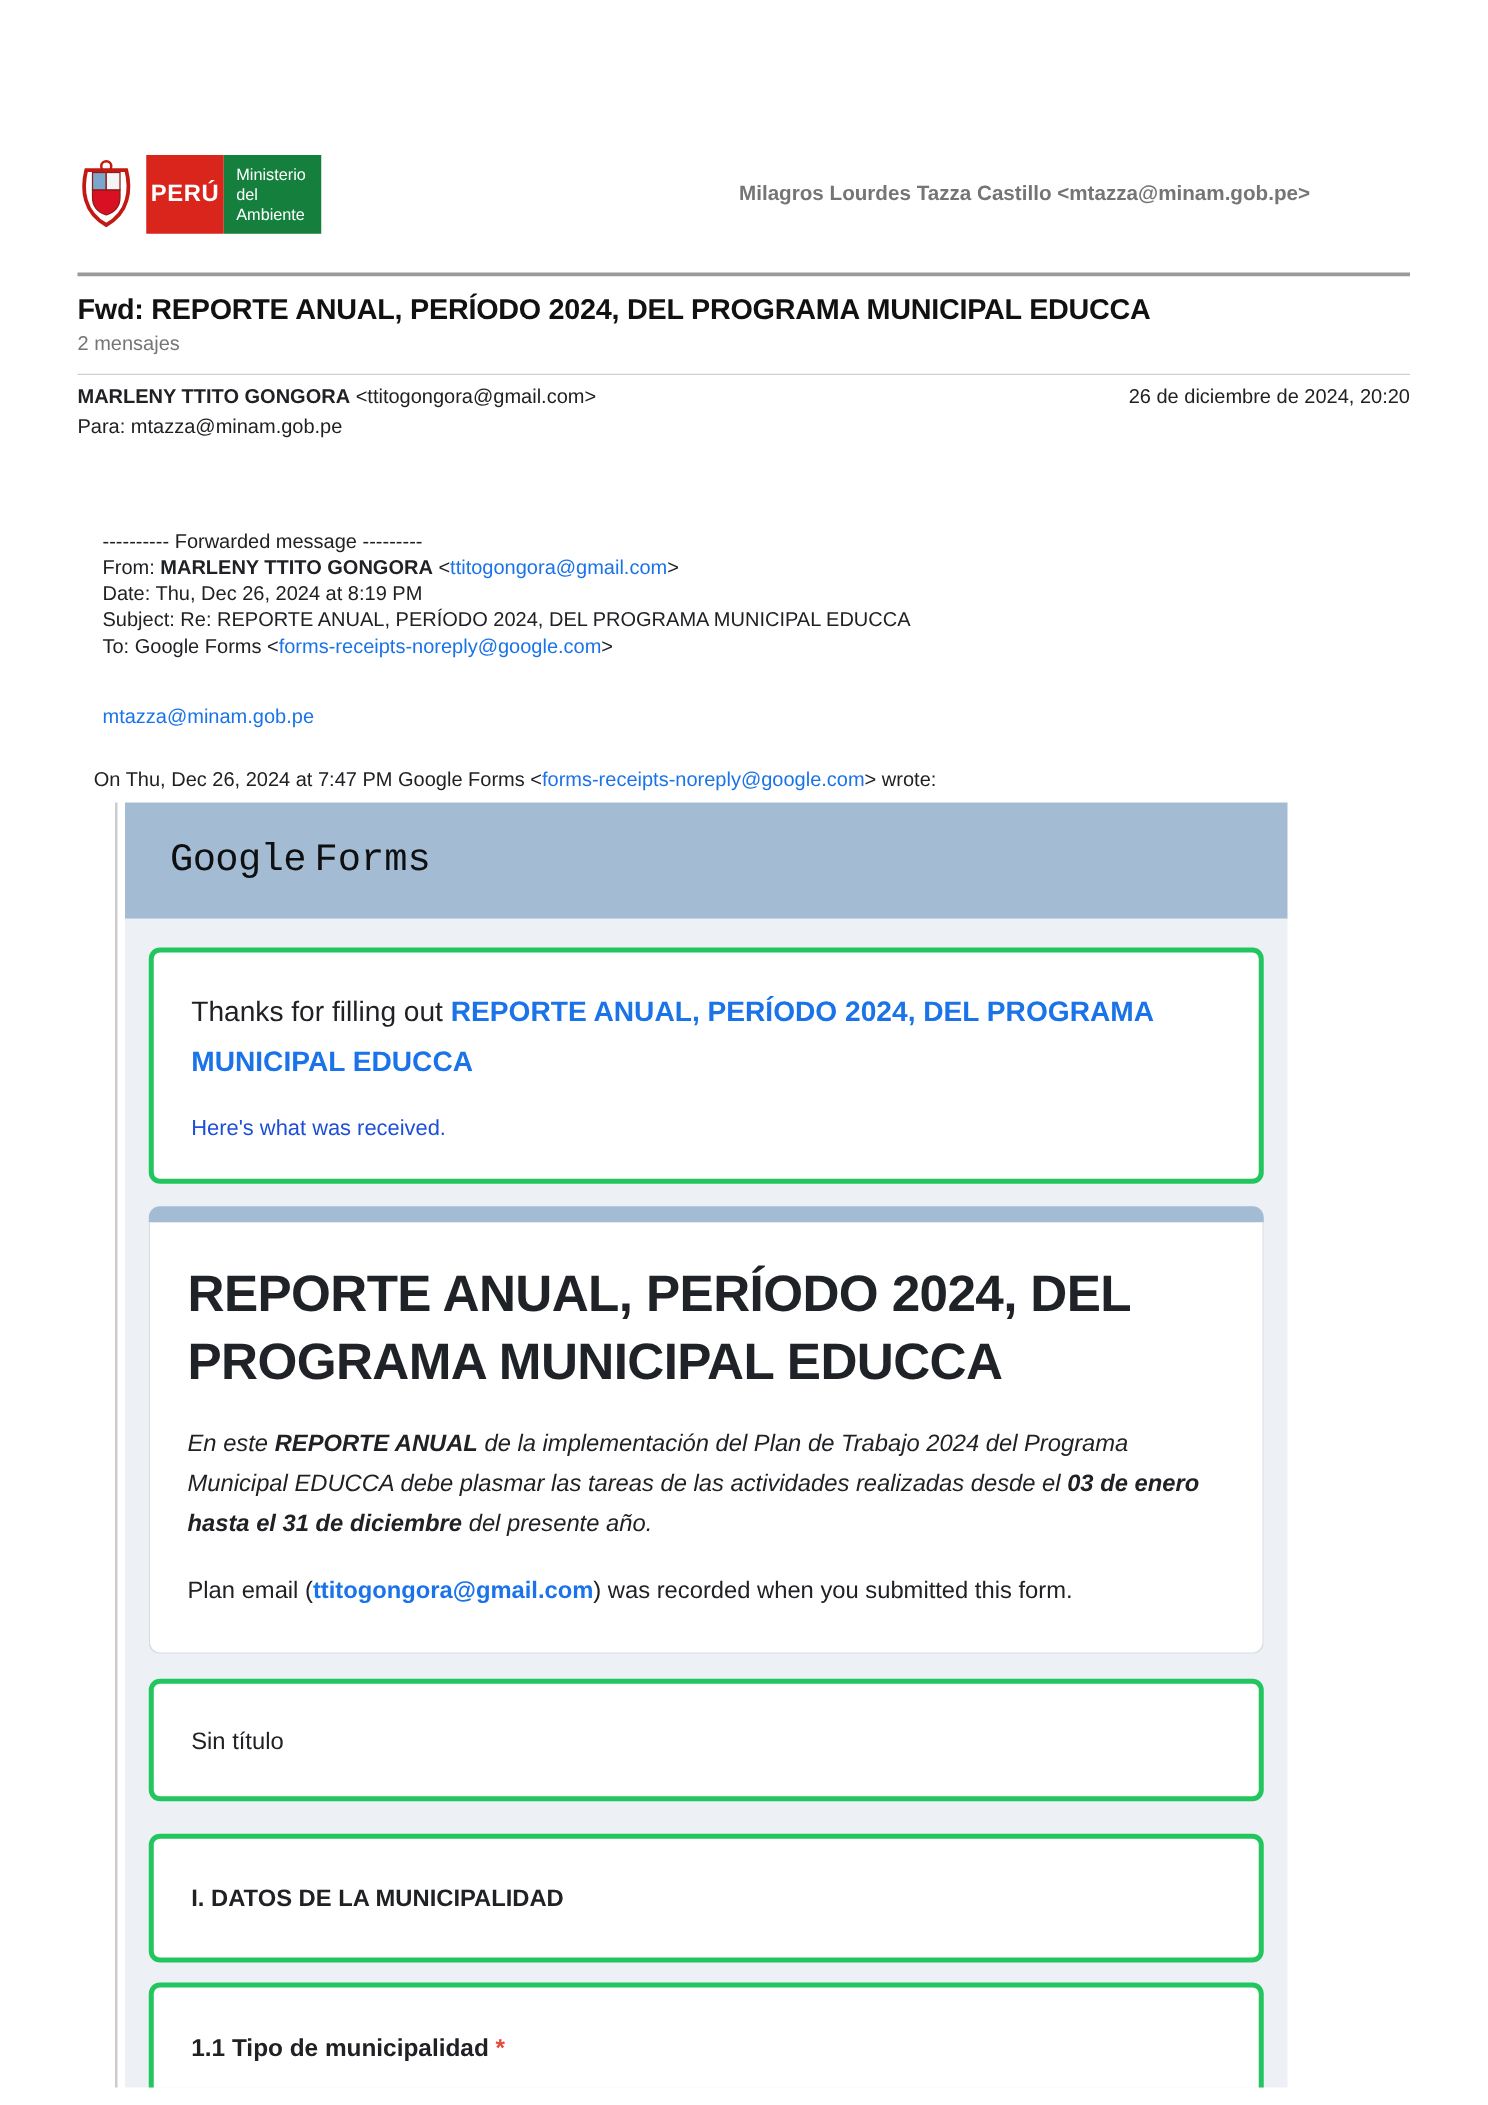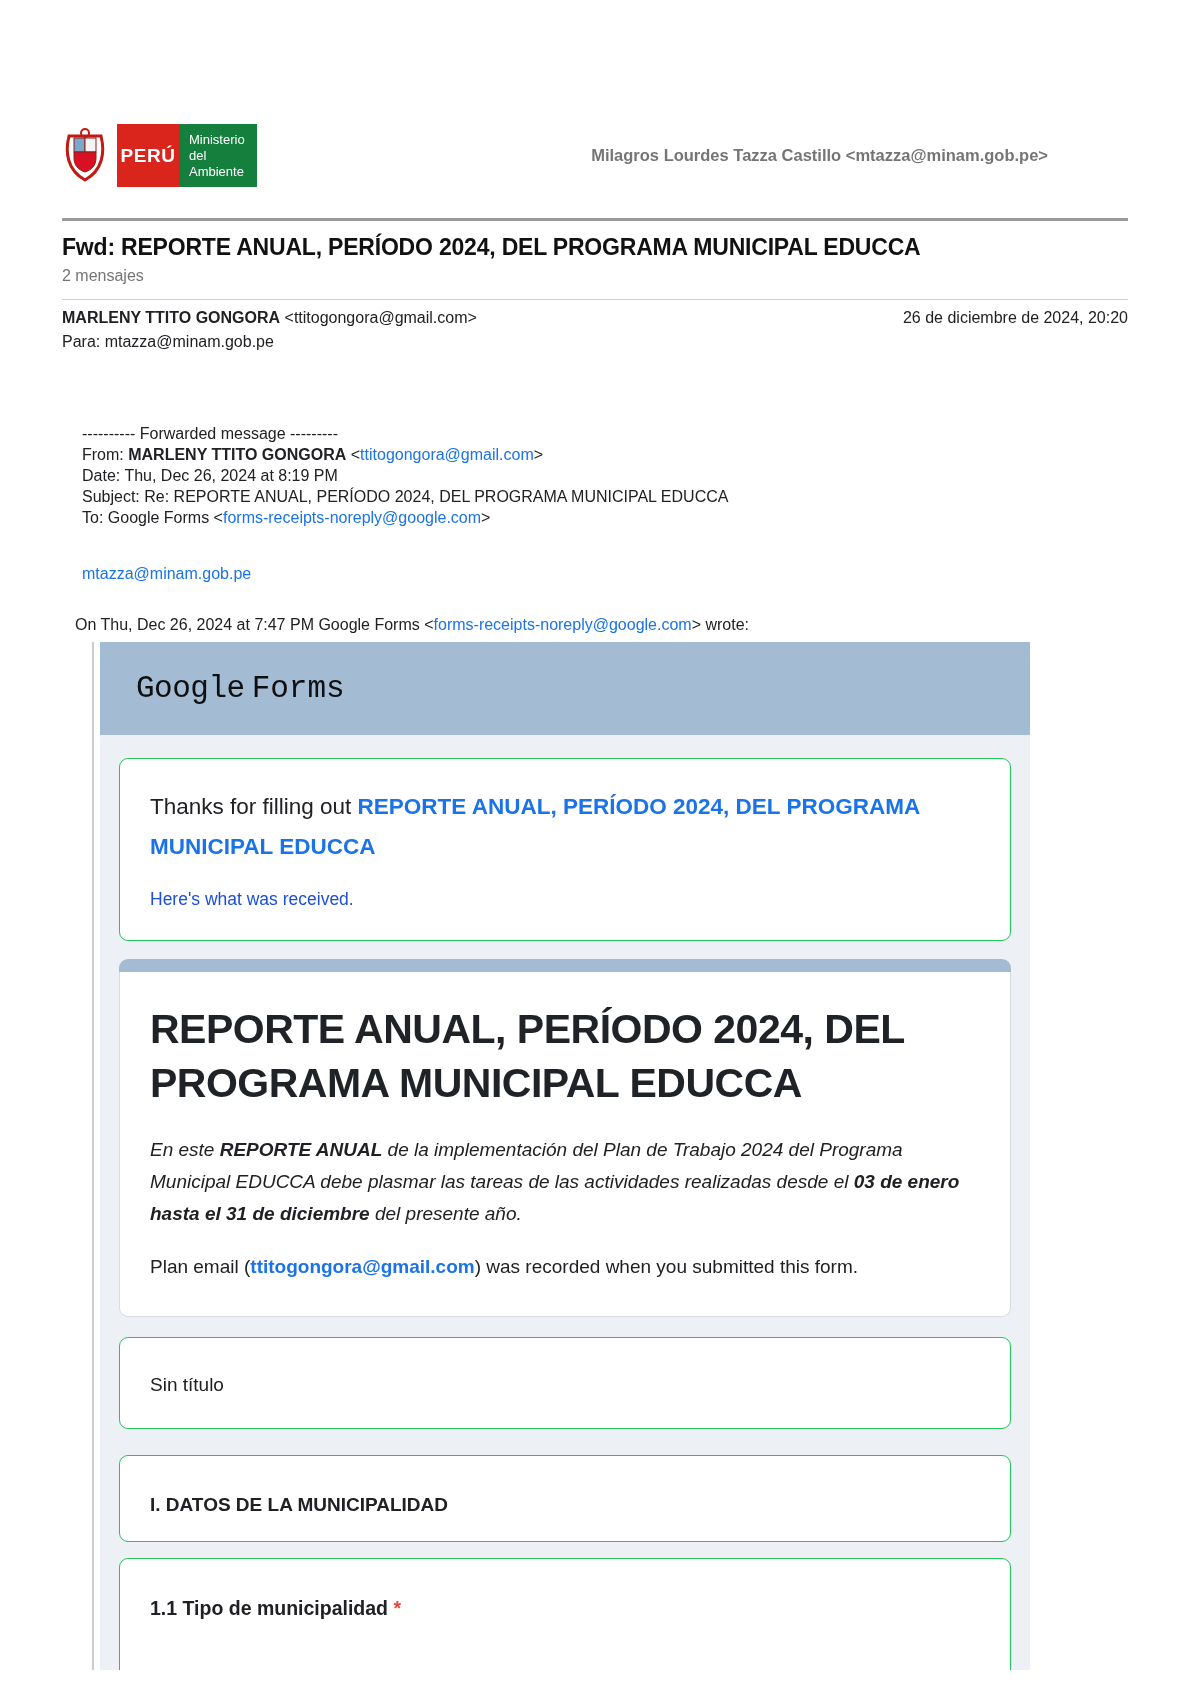--- a/index.html
+++ b/index.html
@@ -39,36 +39,36 @@
   .mtazza-line { margin-top:37px; margin-left:20px; font-size:16px; }
   .onthu-line { margin-top:33px; margin-left:13px; font-size:16px; }
 
   
   .quote { margin-top:8px; margin-left:30px; width:938px; border-left:2px solid #cccccc; padding-left:6px; }
   .gf-band { height:93px; background:#a3bbd3; display:flex; align-items:center; padding-left:36px;font-family:Liberation Mono, monospace; }
   .gf-brand { font-size:31px; color:#0e0f10; letter-spacing:-0.5px; }
   .gf-brand .forms { letter-spacing:0; margin-left:7px; }
   .gf-body { background:#edf1f6; height:935px; overflow:hidden; padding:0 19px; }
 
-  .card { background:#ffffff; border:1px solid #22c55e; border-radius:9px; }
+  .card { background:#ffffff; border:4px solid #22c55e; border-radius:9px; }
   .card-thanks { margin-top:23px; padding:28px 30px 30px 30px; }
   .thanks-line { font-size:22.5px; line-height:40px; color:#202124; }
   .received-line { margin-top:22px; font-size:17.5px; color:#1d4ed8; }
 
   .card-formtitle { margin-top:18px; border:none; background:transparent; }
   .accent-bar { height:13px; background:#a3bbd3; border-radius:9px 9px 0 0; }
   .formtitle-body { background:#fff; border:1px solid #d7dce2; border-top:none; border-radius:0 0 9px 9px;
                     padding:30px 30px 38px 30px; }
   .form-big-title { font-size:41px; font-weight:bold; color:#1f2327; line-height:54px; letter-spacing:-0.5px; }
   .form-desc { margin-top:24px; font-size:19px; font-style:italic; line-height:32px; color:#202124; }
   .form-desc .bi { font-weight:bold; }
   .email-note { margin-top:26px; font-size:19px; color:#202124; }
 
   .card-section1 { margin-top:20px; padding:36px 30px 32px 30px; font-size:19px; }
-  .card-section2 { margin-top:26px; padding:38px 30px 25px 30px; font-size:19px; font-weight:bold; }
+  .card-section2 { margin-top:26px; padding:38px 30px 35px 30px; font-size:19px; font-weight:bold; }
   .card-question { margin-top:16px; padding:38px 30px 120px 30px; font-size:19.5px; font-weight:bold; }
   .req { color:#e8453c; font-weight:bold; }
 </style>
 </head>
 <body>
 
 <div class="page">
 
   <div class="top-header">
     <div class="minam-logo">

